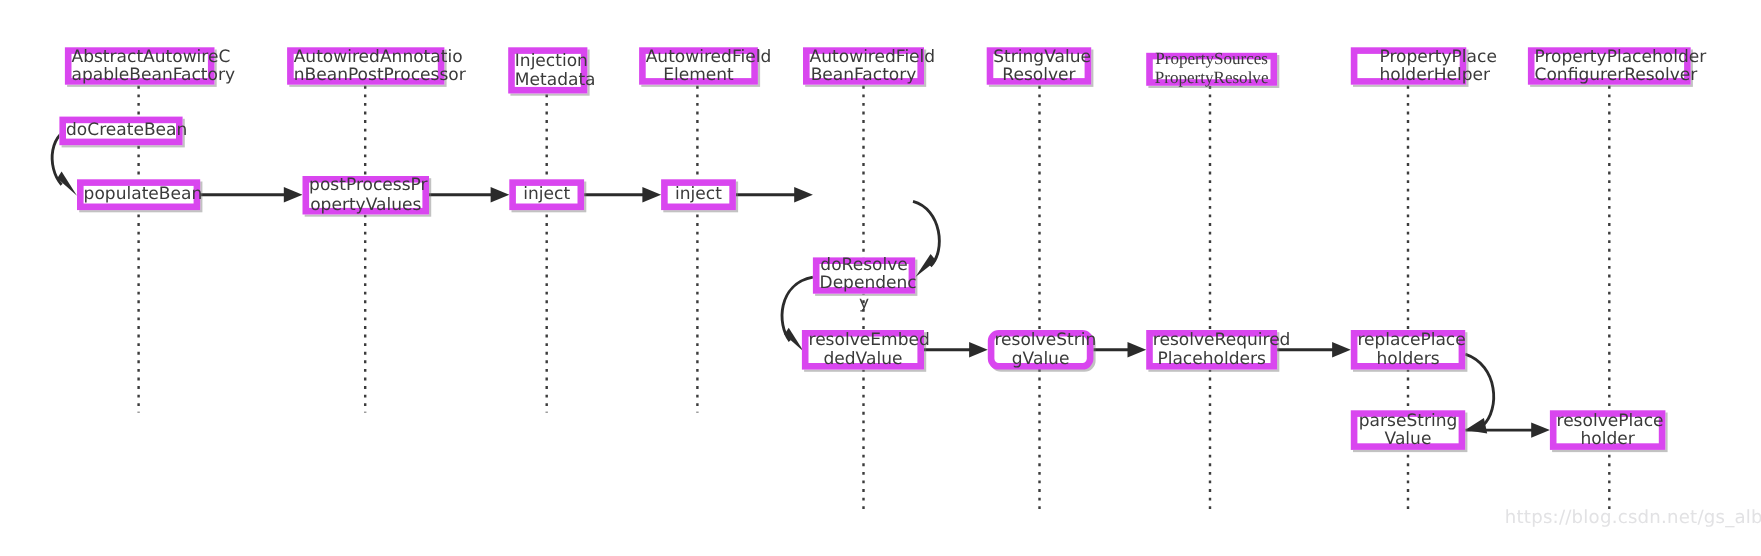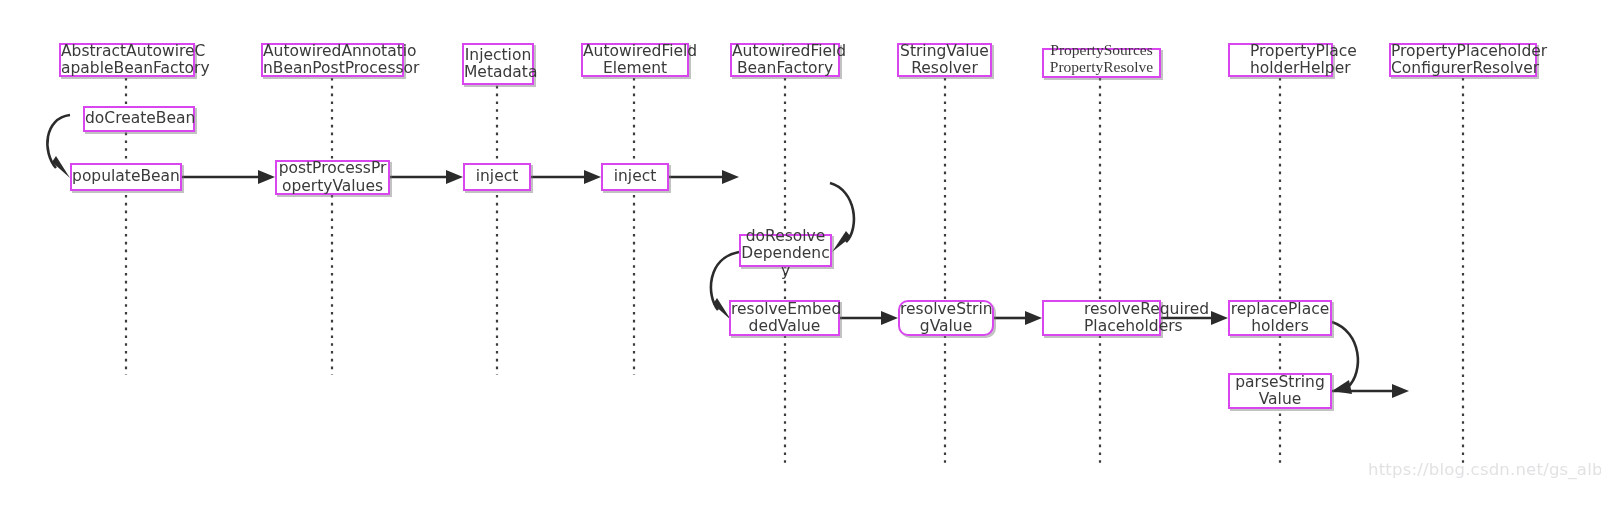--- a/index.html
+++ b/index.html
@@ -43,21 +43,21 @@
     stroke-width: 2.6;
     fill: none;
   }
   .arrowhead {
     fill: #2b2b2b;
   }
   
   .node {
     position: absolute;
     box-sizing: border-box;
-    border: 2px solid #d946ef;
+    border: 6px solid #d946ef;
     background: #ffffff;
     color: #3a3a3a;
     text-align: center;
     display: flex;
     align-items: center;
     justify-content: center;
     box-shadow: 2px 2px 0 rgba(120,120,120,0.45);
     z-index: 5;
   }
   .node .label {
@@ -206,21 +206,21 @@
   <div class="node header-node" style="left:1228px; top:43px; width:105px; height:34px;padding-left:20px;">
     <span class="label">PropertyPlace
 holderHelper</span>
   </div>
 
   <div class="node header-node" style="left:1389px; top:43px; width:148px; height:34px;">
     <span class="label">PropertyPlaceholder
 ConfigurerResolver</span>
   </div>
 
-  <div class="node msg-node" style="left:83px; top:106px; width:112px; height:26px;text-align:center;">
+  <div class="node msg-node" style="left:54px; top:106px; width:112px; height:26px;text-align:center;">
     <span class="label">doCreateBean</span>
   </div>
 
   <div class="node msg-node" style="left:70px; top:163px; width:112px; height:28px;">
     <span class="label">populateBean</span>
   </div>
 
   <div class="node msg-node" style="left:275px; top:160px; width:115px; height:35px;">
     <span class="label">postProcessPr
 opertyValues</span>
@@ -244,31 +244,35 @@
   <div class="node msg-node" style="left:729px; top:300px; width:111px; height:36px;">
     <span class="label">resolveEmbed
 dedValue</span>
   </div>
 
   <div class="node msg-node" style="left:898px; top:300px; width:96px; height:36px;border-radius:10px;">
     <span class="label">resolveStrin
 gValue</span>
   </div>
 
-  <div class="node msg-node" style="left:1042px; top:300px; width:119px; height:36px;padding-left:40px;">
+  <div class="node msg-node" style="left:1042px; top:300px; width:119px; height:36px;">
     <span class="label">resolveRequired
 Placeholders</span>
   </div>
 
   <div class="node msg-node" style="left:1228px; top:300px; width:104px; height:36px;">
     <span class="label">replacePlace
 holders</span>
   </div>
 
   <div class="node msg-node" style="left:1228px; top:373px; width:104px; height:36px;">
     <span class="label">parseString
 Value</span>
   </div>
 
+  <div class="node msg-node" style="left:1409px; top:373px; width:105px; height:36px;">
+    <span class="label">resolvePlace
+holder</span>
+  </div>
 
   <div class="watermark" style="left:1368px; top:460px;">https://blog.csdn.net/gs_albb</div>
 
 </div>
 
 </body></html>

